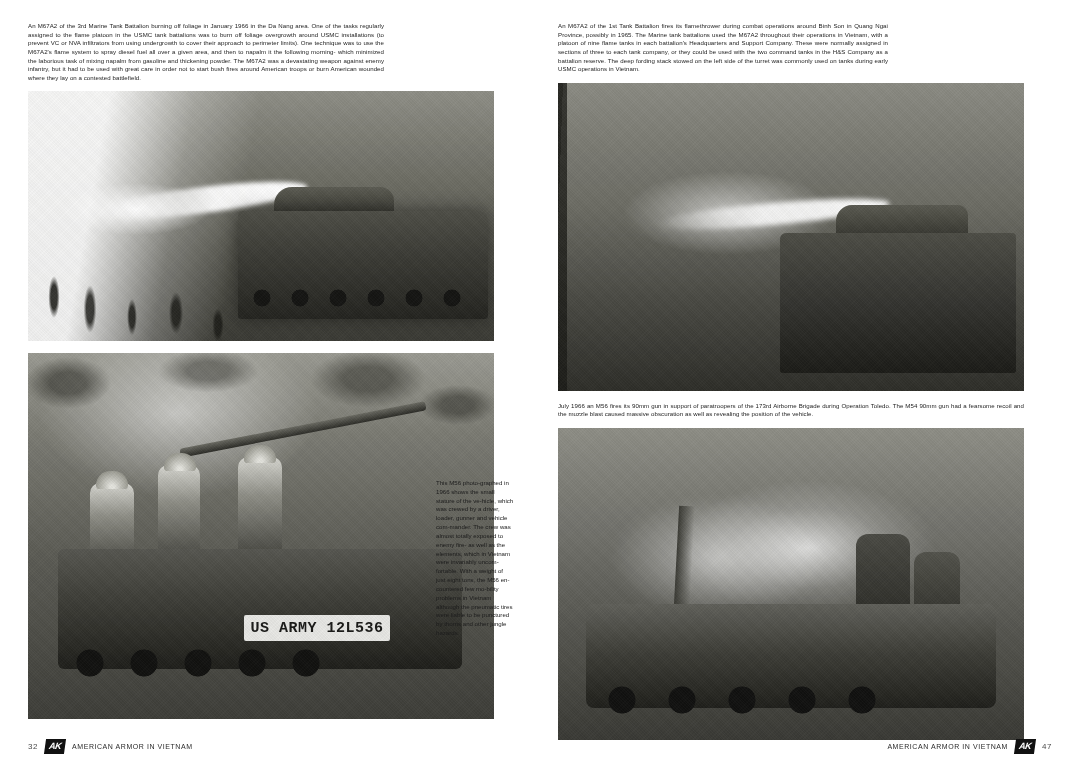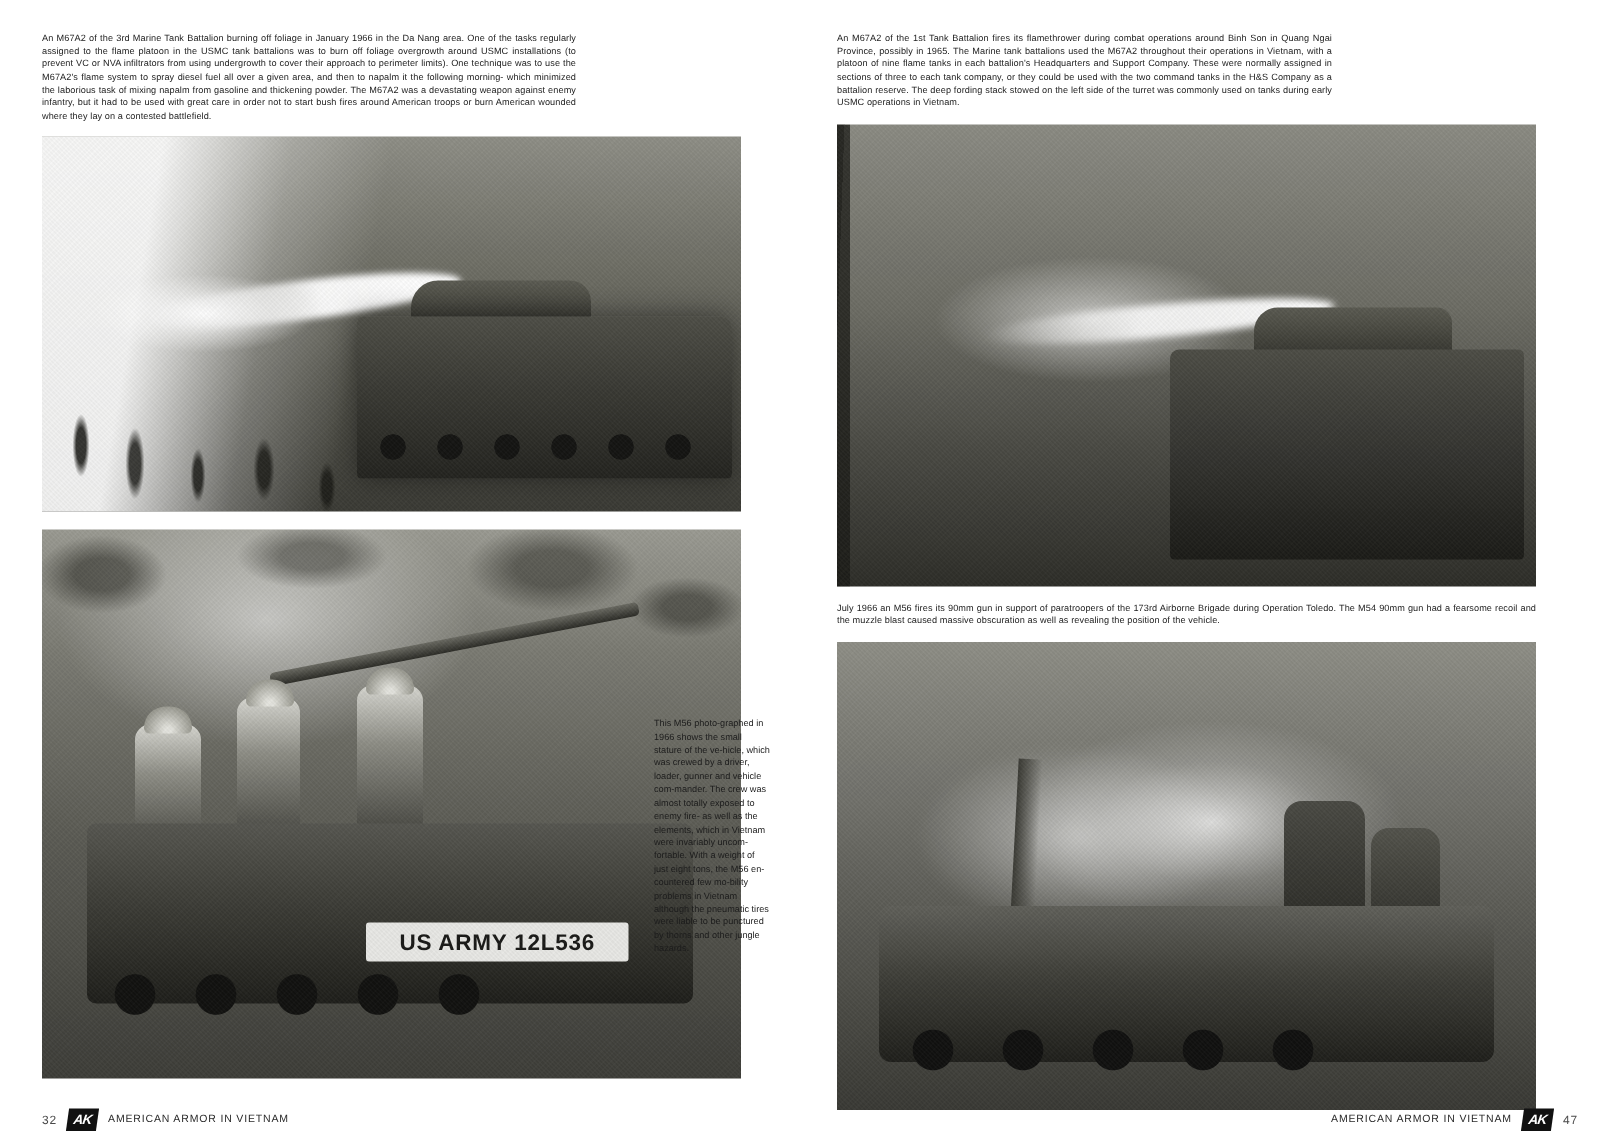--- a/index.html
+++ b/index.html
@@ -143,27 +143,27 @@
   #photo-m56-crew .hull {
     position: absolute;
     left: 30px; top: 196px;
     width: 404px; height: 120px;
     background: linear-gradient(180deg, #565650 0%, #3a3a34 50%, #1f1f1b 100%);
     border-radius: 6px;
   }
   #photo-m56-crew .plate {
     position: absolute;
     left: 216px; top: 262px;
-    width: 175px; height: 26px;
+    width: 146px; height: 26px;
     background: #e7e7e4;
     border-radius: 2px;
     display: flex; align-items: center; justify-content: center;
     font-size: 15px; font-weight: 700; color: #1a1a18;
     letter-spacing: .5px;
-    font-family: Liberation Sans, sans-serif;
+    font-family: Liberation Mono, monospace;
   }
   #photo-m56-crew .roadwheels {
     position: absolute;
     left: 36px; top: 284px;
     width: 330px; height: 52px;
     background:
       radial-gradient(circle 22px at 26px 26px, #121210 60%, rgba(0,0,0,0) 63%),
       radial-gradient(circle 22px at 80px 26px, #121210 60%, rgba(0,0,0,0) 63%),
       radial-gradient(circle 22px at 134px 26px, #121210 60%, rgba(0,0,0,0) 63%),
       radial-gradient(circle 22px at 188px 26px, #121210 60%, rgba(0,0,0,0) 63%),

